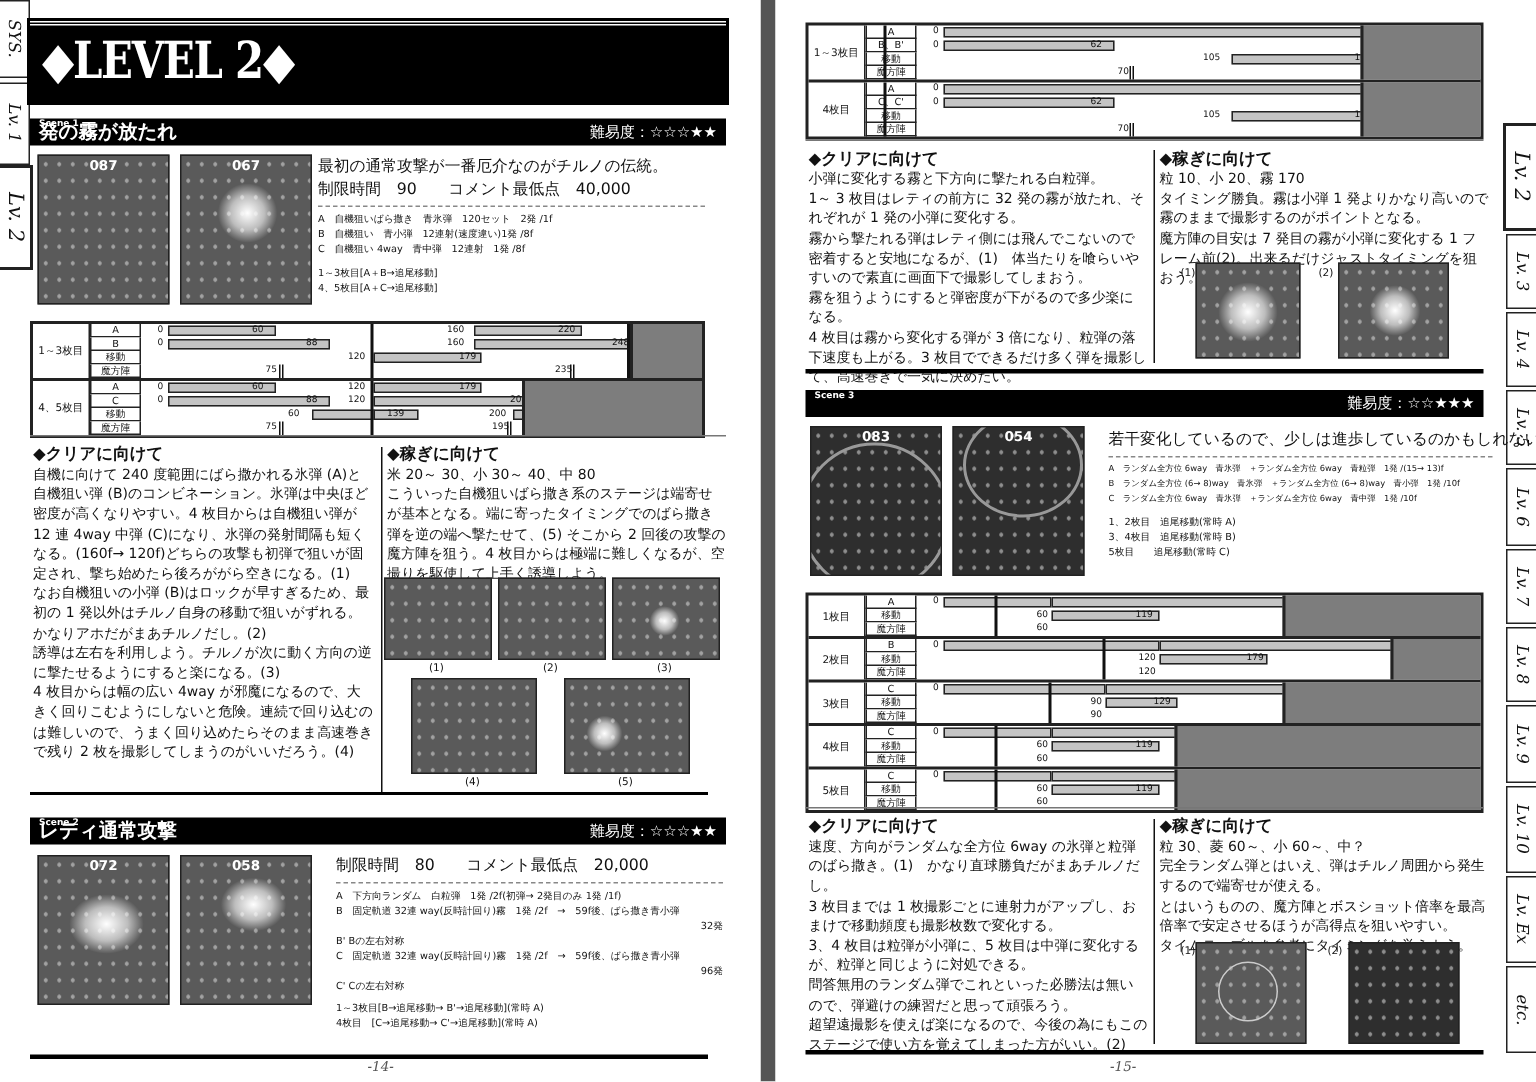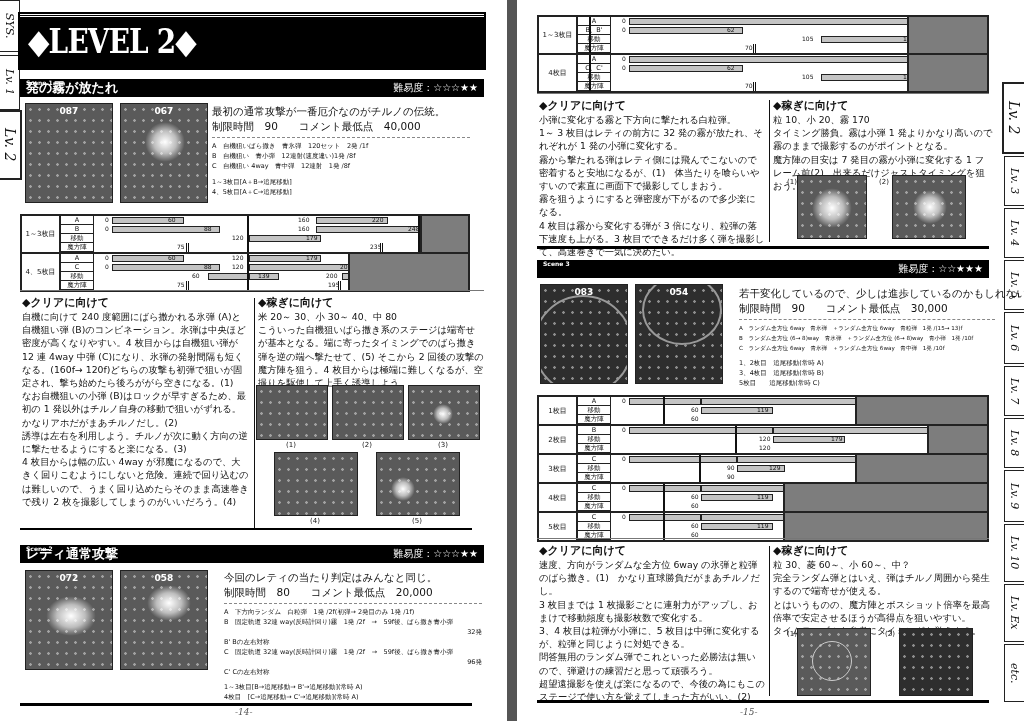--- a/index.html
+++ b/index.html
@@ -224,37 +224,36 @@
       </div>
       <div class="shot" style="left:5px;top:570px;width:88px;height:100px">
           <div class="cnt">072</div>
           <div class="glow" style="left:20px;top:25px;width:50px;height:40px"></div>
         </div>
       <div class="shot" style="left:100px;top:570px;width:88px;height:100px">
           <div class="cnt">058</div>
           <div class="glow" style="left:26px;top:14px;width:44px;height:36px"></div>
         </div>
       <div class="info" style="left:204px;top:570px;width:258px">
-        <div class="big">今回のレティの当たり判定はみんなと同じ。</div>
         <div class="big">制限時間　80　　コメント最低点　20,000</div>
         <div class="dashed"></div>
         <div class="small">A　下方向ランダム　白粒弾　1発 /2f(初弾→ 2発目のみ 1発 /1f)</div>
         <div class="small">B　固定軌道 32連 way(反時計回り)霧　1発 /2f　→　59f後、ばら撒き青小弾</div>
         <div class="small" style="text-align:right">32発</div>
         <div class="small">B' Bの左右対称</div>
         <div class="small">C　固定軌道 32連 way(反時計回り)霧　1発 /2f　→　59f後、ばら撒き青小弾</div>
         <div class="small" style="text-align:right">96発</div>
         <div class="small">C' Cの左右対称</div>
         <div style="height:5px"></div>
         <div class="small">1～3枚目[B→追尾移動→ B'→追尾移動](常時 A)</div>
         <div class="small">4枚目　[C→追尾移動→ C'→追尾移動](常時 A)</div>
       </div>
       <div class="hr" style="top:703px;height:3px;width:452px"></div>
     </div>
-    <div class="pgnum" style="left:235px">-14-</div>
+    <div class="pgnum" style="left:245px">-14-</div>
   </div>
 
   <div class="page" id="pageR">
     <div class="tabs">
       <div class="tab active" style="top:82px;height:72px">
           <span>Lv. 2</span>
         </div>
       <div class="tab" style="top:156px;height:50px">
           <span>Lv. 3</span>
         </div>
@@ -381,21 +380,20 @@
       <div class="shot dark" style="left:3px;top:284px;width:88px;height:100px">
           <div class="cnt">083</div>
           <div style="position:absolute;left:-8px;top:10px;width:100px;height:100px;border:2px solid #999;border-radius:50%"></div>
         </div>
       <div class="shot dark" style="left:98px;top:284px;width:88px;height:100px">
           <div class="cnt">054</div>
           <div style="position:absolute;left:6px;top:-10px;width:80px;height:70px;border:2px solid #999;border-radius:50%"></div>
         </div>
       <div class="info" style="left:202px;top:286px;width:256px">
         <div class="big" style="white-space:nowrap">若干変化しているので、少しは進歩しているのかもしれない。</div>
-        <div class="big">制限時間　90　　コメント最低点　30,000</div>
         <div class="dashed"></div>
         <div class="small" style="font-size:5.6px">A　ランダム全方位 6way　青氷弾　＋ランダム全方位 6way　青粒弾　1発 /(15→ 13)f</div>
         <div class="small" style="font-size:5.6px">B　ランダム全方位 (6→ 8)way　青氷弾　＋ランダム全方位 (6→ 8)way　青小弾　1発 /10f</div>
         <div class="small" style="font-size:5.6px">C　ランダム全方位 6way　青氷弾　＋ランダム全方位 6way　青中弾　1発 /10f</div>
         <div style="height:5px"></div>
         <div class="small">1、2枚目　追尾移動(常時 A)</div>
         <div class="small">3、4枚目　追尾移動(常時 B)</div>
         <div class="small">5枚目　　追尾移動(常時 C)</div>
       </div>
 

